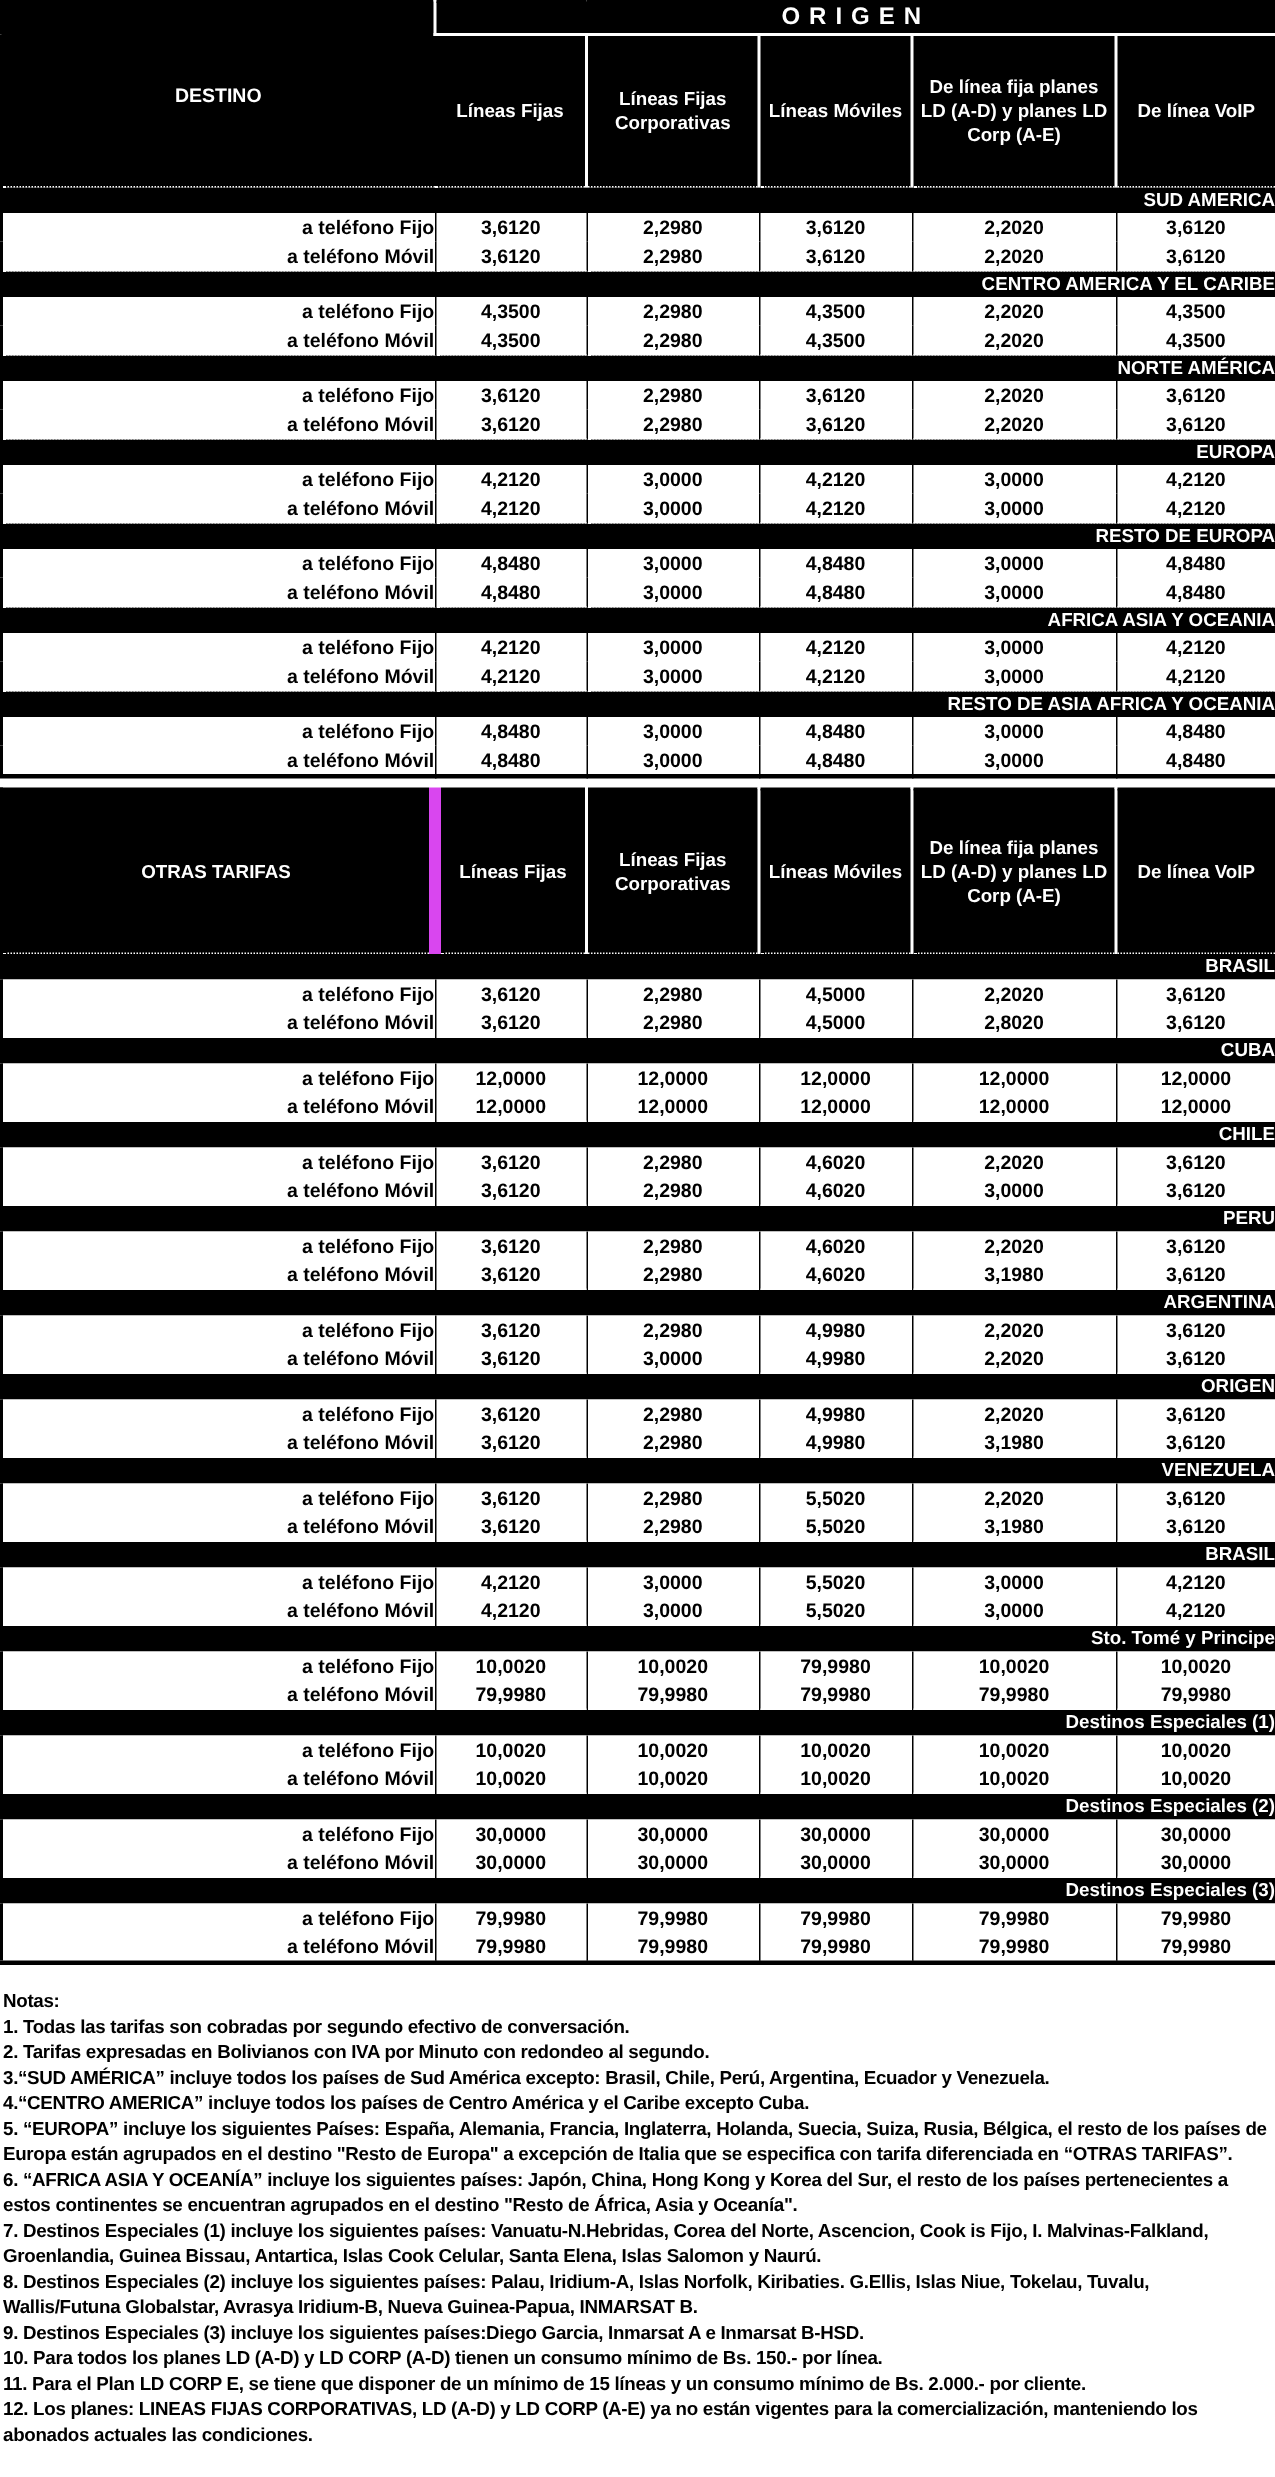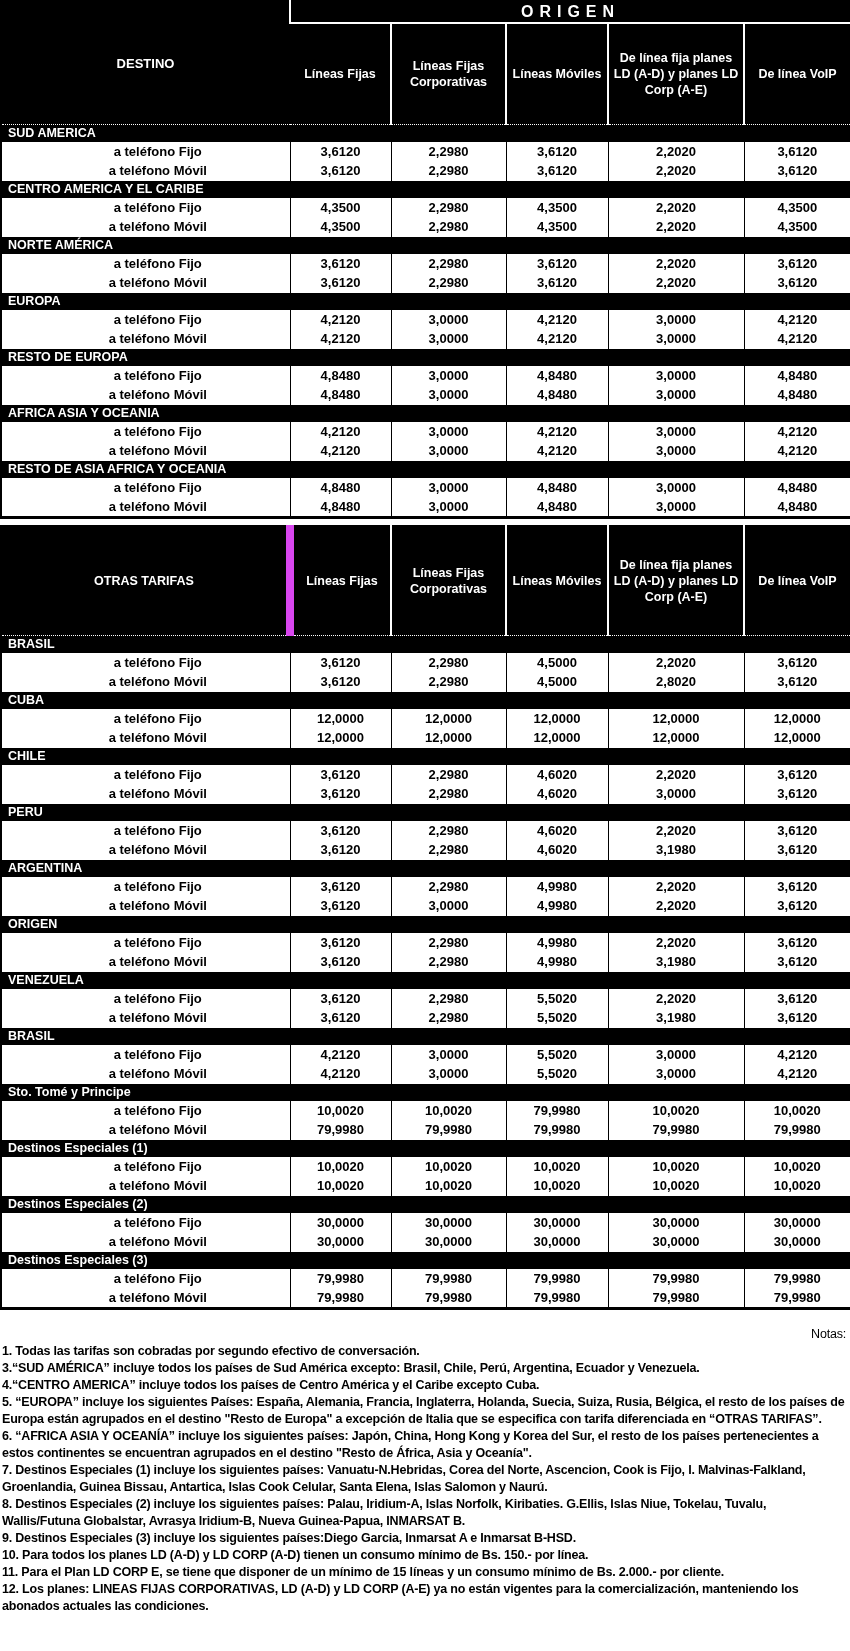--- a/index.html
+++ b/index.html
@@ -23,32 +23,32 @@
   th.dest-head{font-size:13px;}
   tr.col-heads th{height:96px;font-size:12.5px;line-height:1.3;
      border-left:2px solid #fff;padding:2px 3px;}
   table.second tr.col-heads th{height:104px;}
   table.second th.dest-head{border-right:8px solid #d946ef;text-align:center;}
   tr.col-heads th:first-child{border-left:none;}
 
   
   tr.group-row td{background:#000;color:#fff;font-weight:bold;
      font-size:12.5px;height:17px;line-height:17px;padding:0 0 0 6px;
-     text-align:left;border-top:1px dotted #fff;}
+     text-align:right;border-top:1px dotted #fff;}
 
   
   tr.data-row td{height:19px;line-height:19px;font-size:13px;
      font-weight:bold;padding:0;background:#fff;color:#000;}
-  tr.data-row td.lbl{text-align:center;padding-left:24px;}
+  tr.data-row td.lbl{text-align:right;padding-left:24px;}
   tr.data-row td.val{text-align:center;border-left:1px solid #000;}
 
   
   .notes{margin-top:16px;padding:0 4px 6px 2px;font-size:12.5px;
      line-height:17px;letter-spacing:-0.2px;}
-  .notes-title{font-weight:normal;text-align:right;}
+  .notes-title{font-weight:bold;}
   .note-line{font-weight:bold;}
 </style>
 </head>
 <body>
 
 <div class="page">
 
   <table class="tariff first">
     <colgroup>
       <col class="c-dest">
@@ -456,20 +456,21 @@
           <td class="val">79,9980</td>
           <td class="val">79,9980</td>
         </tr>
       </tbody>
   </table>
 
   <div class="notes">
     <div class="notes-title">Notas:</div>
     <div id="notes-list">
         <div class="note-line">1. Todas las tarifas son cobradas por segundo efectivo de conversación.</div>
+        <div class="note-line">2. Tarifas expresadas en Bolivianos con IVA por Minuto con redondeo al segundo.</div>
         <div class="note-line">3.“SUD AMÉRICA” incluye todos los países de Sud América excepto: Brasil, Chile, Perú, Argentina, Ecuador y Venezuela.</div>
         <div class="note-line">4.“CENTRO AMERICA” incluye todos los países de Centro América y el Caribe excepto Cuba.</div>
         <div class="note-line">5. “EUROPA” incluye los siguientes Países: España, Alemania, Francia, Inglaterra, Holanda, Suecia, Suiza, Rusia, Bélgica, el resto de los países de Europa están agrupados en el destino "Resto de Europa" a excepción de Italia que se especifica con tarifa diferenciada en “OTRAS TARIFAS”.</div>
         <div class="note-line">6. “AFRICA ASIA Y OCEANÍA” incluye los siguientes países: Japón, China, Hong Kong y Korea del Sur, el resto de los países pertenecientes a estos continentes se encuentran agrupados en el destino "Resto de África, Asia y Oceanía".</div>
         <div class="note-line">7. Destinos Especiales (1) incluye los siguientes países:  Vanuatu-N.Hebridas, Corea del Norte, Ascencion, Cook is Fijo, I. Malvinas-Falkland, Groenlandia, Guinea Bissau, Antartica, Islas Cook Celular, Santa Elena, Islas Salomon y Naurú.</div>
         <div class="note-line">8. Destinos Especiales (2) incluye los siguientes países: Palau, Iridium-A, Islas Norfolk, Kiribaties. G.Ellis, Islas Niue, Tokelau, Tuvalu, Wallis/Futuna Globalstar, Avrasya Iridium-B, Nueva Guinea-Papua, INMARSAT B.</div>
         <div class="note-line">9. Destinos Especiales (3) incluye los siguientes países:Diego Garcia,  Inmarsat A e Inmarsat B-HSD.</div>
         <div class="note-line">10. Para todos los planes LD (A-D) y LD CORP (A-D) tienen un consumo mínimo de Bs. 150.- por línea.</div>
         <div class="note-line">11. Para el Plan LD CORP E, se tiene que disponer de un mínimo de 15 líneas y un consumo mínimo de Bs. 2.000.- por cliente.</div>
         <div class="note-line">12. Los planes: LINEAS FIJAS CORPORATIVAS, LD (A-D) y LD CORP (A-E) ya no están vigentes para la comercialización, manteniendo los abonados actuales las condiciones.</div>

